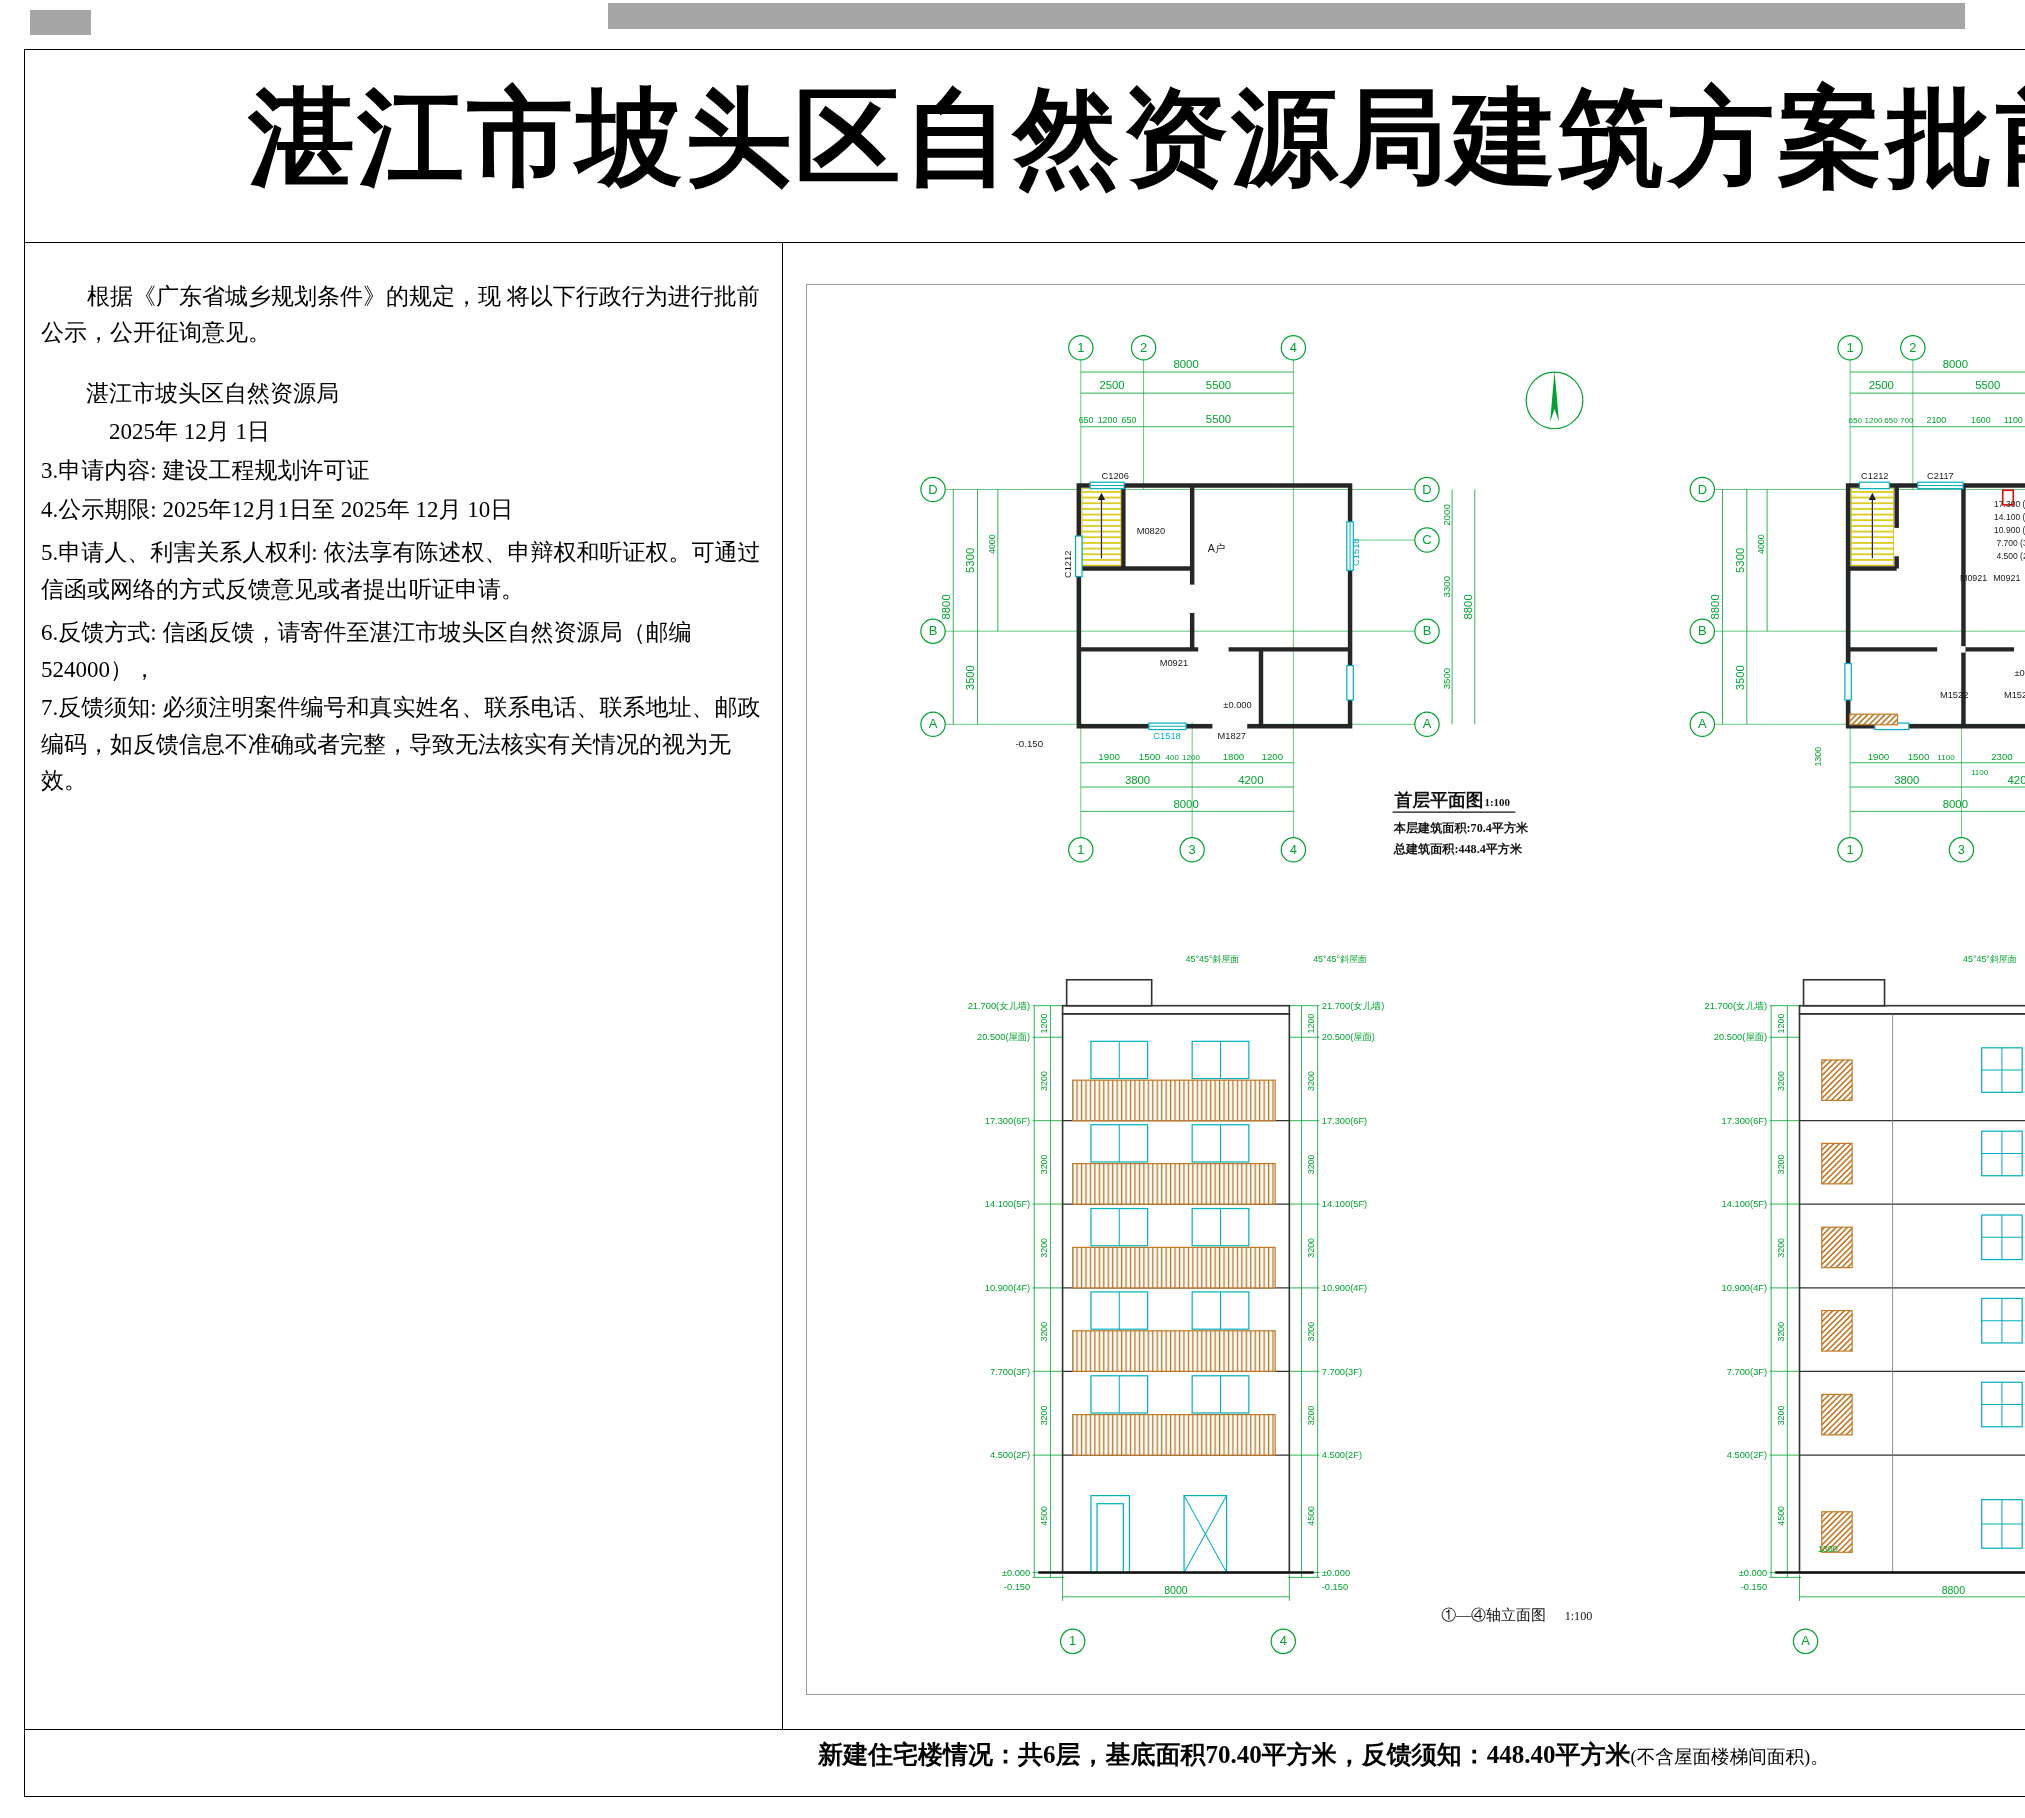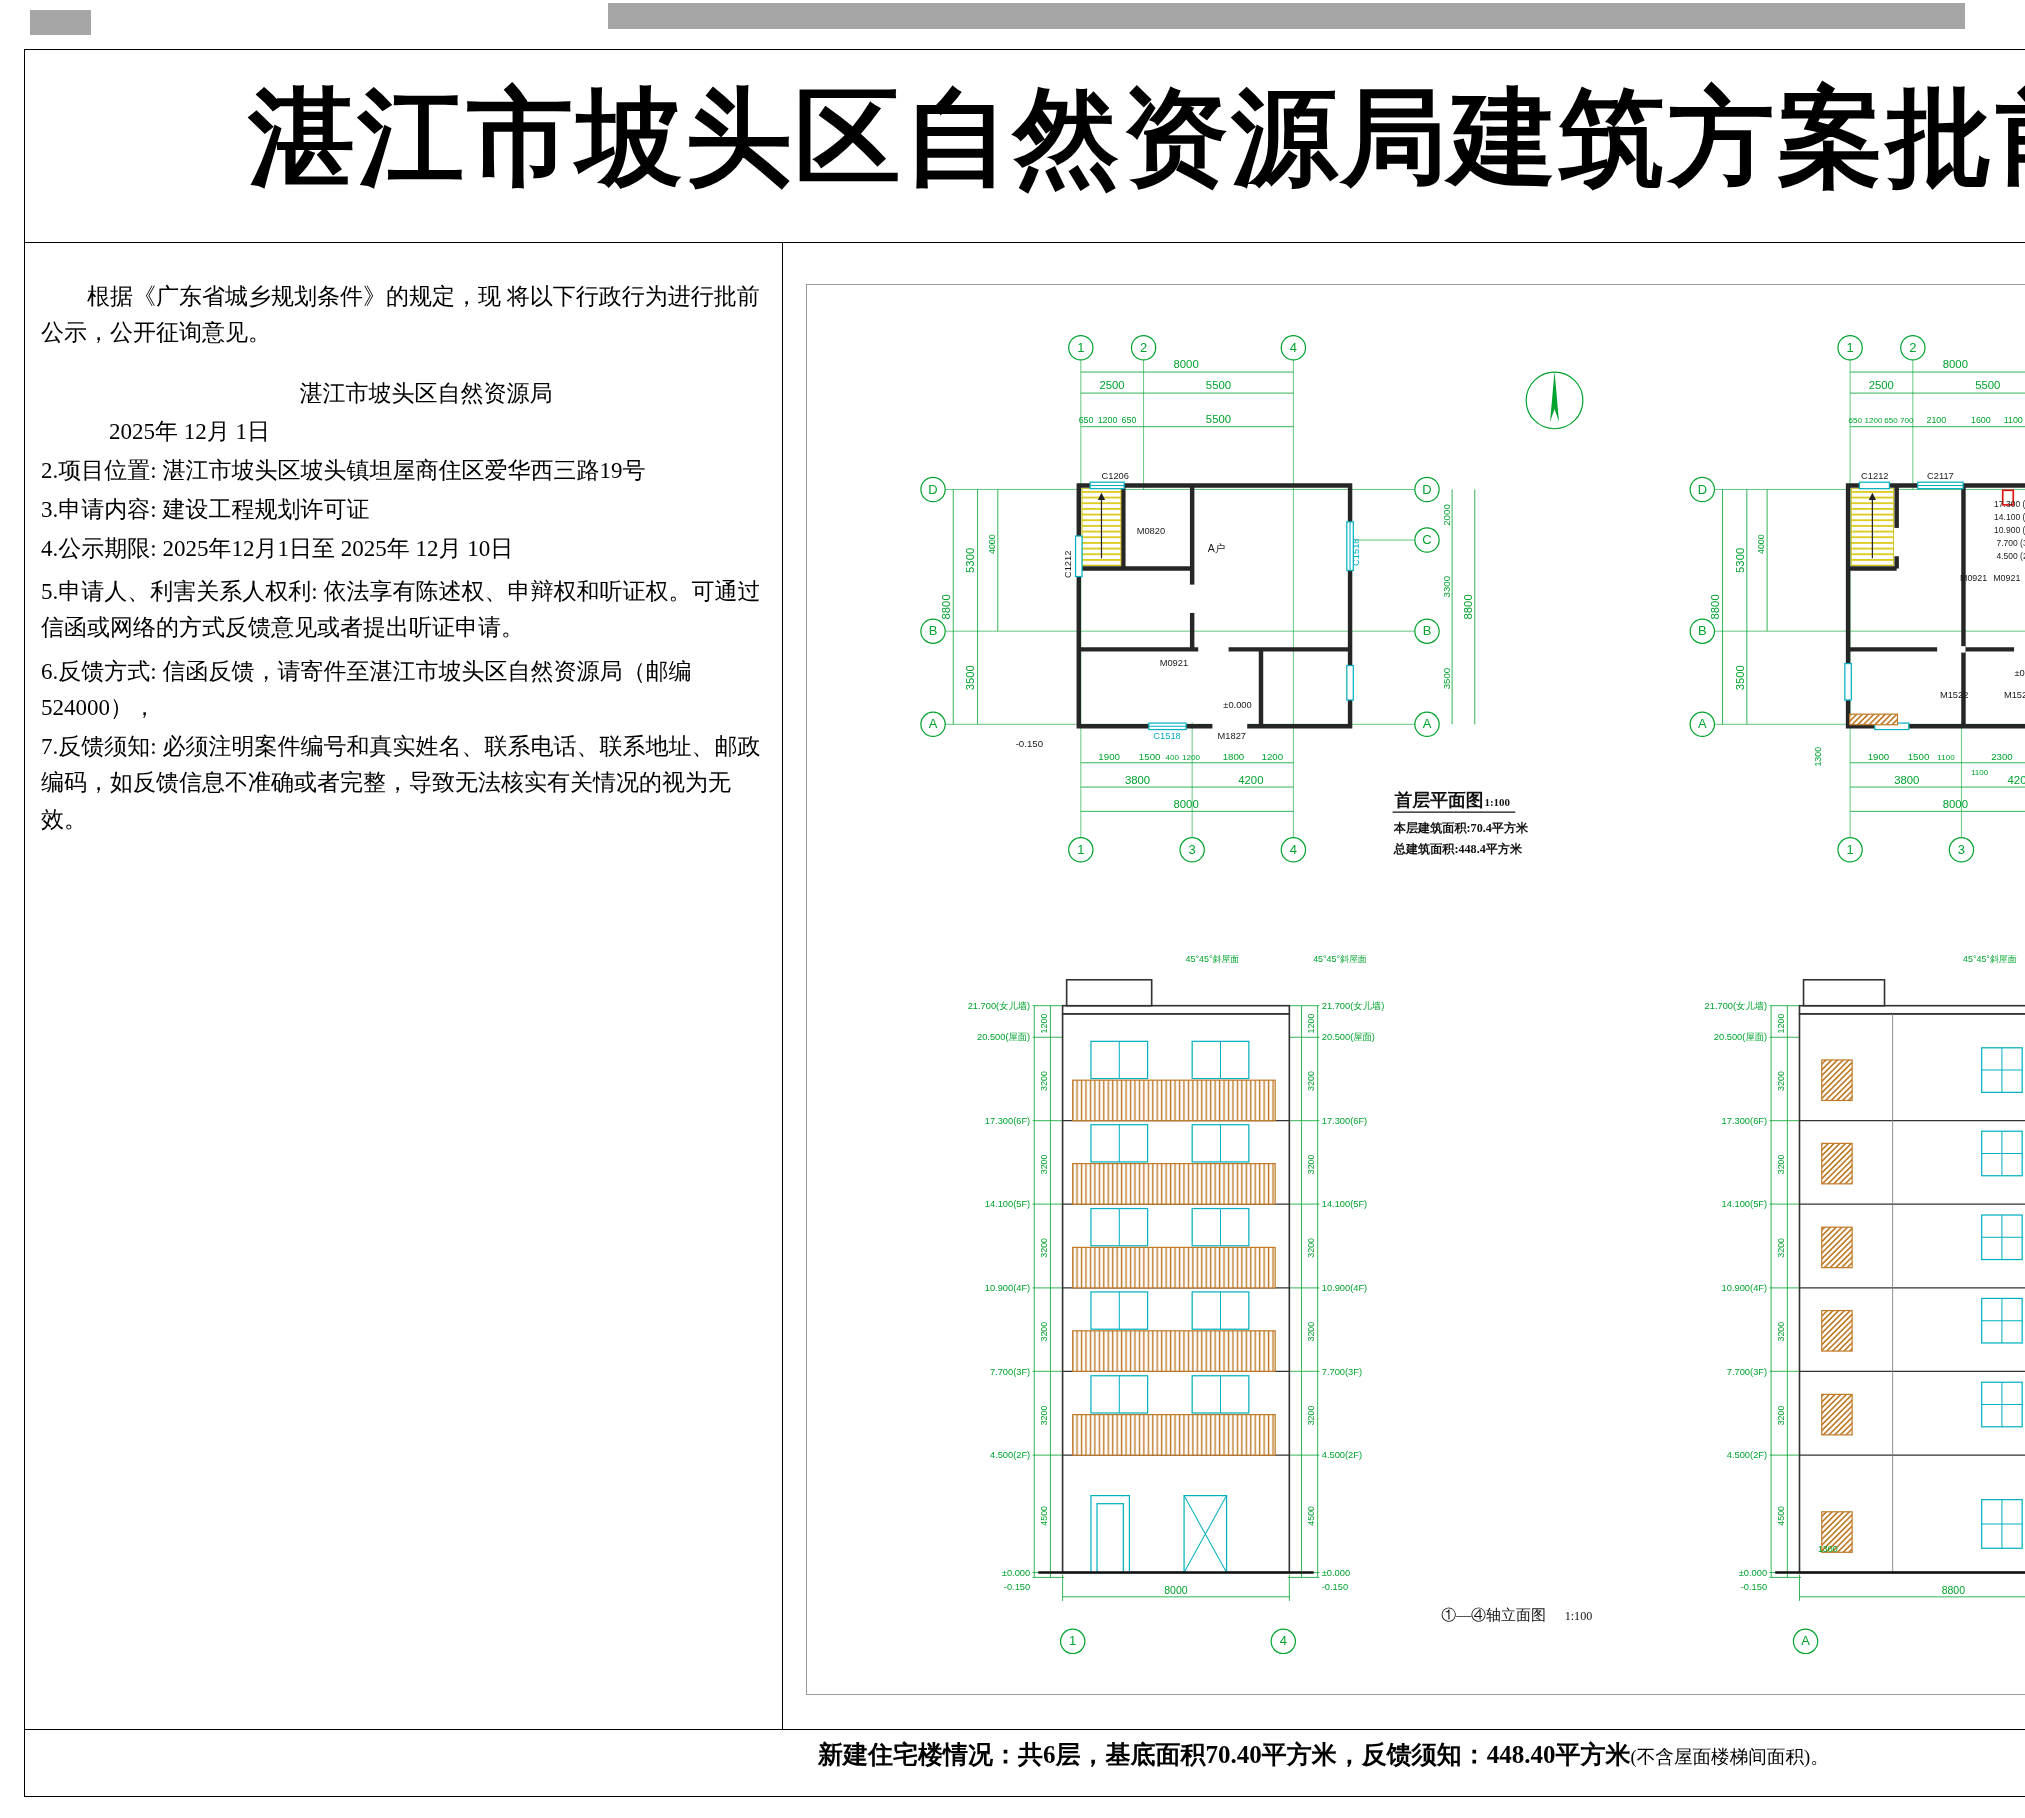--- a/index.html
+++ b/index.html
@@ -7,21 +7,21 @@
          font-family:"Liberation Serif",serif;color:#000;overflow:hidden;}
   .scanbar{position:absolute;background:#a6a6a6;}
   .frame{position:absolute;border:1.6px solid #000;}
   .hline{position:absolute;border-top:1.6px solid #000;}
   .vline{position:absolute;border-left:1.6px solid #000;}
   .title{position:absolute;left:24px;top:75px;width:2524px;text-align:center;
          font-size:106px;font-weight:bold;letter-spacing:3.2px;line-height:1.2;}
   .notice{position:absolute;left:41px;top:279px;width:725px;font-size:23px;line-height:1.58;}
   .notice p{margin:0 0 2.4px 0;}
   .p-indent{text-indent:2em;}
-  .org{padding-left:45px;margin-top:24px !important;text-align:center;}
+  .org{padding-left:45px;margin-top:24px !important;}
   .date{padding-left:68px;}
   .it0{margin-top:29px !important;}
   .gap-small{margin-top:7.3px !important;}
   .gap-big{margin-top:28px !important;}
   .hang{padding-left:2em;text-indent:-2em;}
   .drawpanel{position:absolute;left:806px;top:284px;width:1738px;height:1409px;
              border:0.8px solid #9a9a9a;background:#fff;}
   .footer{position:absolute;left:818px;top:1738px;width:1717px;font-size:25px;font-weight:bold;}
   .footer .note{font-size:18.6px;font-weight:normal;}
   
@@ -68,21 +68,20 @@
   <div class="vline" style="left:782px;top:243px;height:1486px;"></div>
 
   <div class="hline" style="left:24px;top:1729px;width:2524px;"></div>
 
   <div class="title">湛江市坡头区自然资源局建筑方案批前公示</div>
 
   <div class="notice">
     <p class="p-indent">根据《广东省城乡规划条件》的规定，现 将以下行政行为进行批前公示，公开征询意见。</p>
     <p class="org">湛江市坡头区自然资源局</p>
     <p class="date">2025年 12月 1日</p>
-    <p class="hang">2.项目位置: 湛江市坡头区坡头镇坦屋商住区爱华西三路19号</p>
     <p>3.申请内容: 建设工程规划许可证</p>
     <p>4.公示期限: 2025年12月1日至 2025年 12月 10日</p>
     <p class="gap-small">5.申请人、利害关系人权利: 依法享有陈述权、申辩权和听证权。可通过信函或网络的方式反馈意见或者提出听证申请。</p>
     <p class="gap-small">6.反馈方式: 信函反馈，请寄件至湛江市坡头区自然资源局（邮编524000），</p>
     <p>7.反馈须知: 必须注明案件编号和真实姓名、联系电话、联系地址、邮政编码，如反馈信息不准确或者完整，导致无法核实有关情况的视为无效。</p>
   </div>
 
   <div class="drawpanel">
     <svg width="1738" height="1409" viewBox="0 0 4290 3480">
       <defs>

